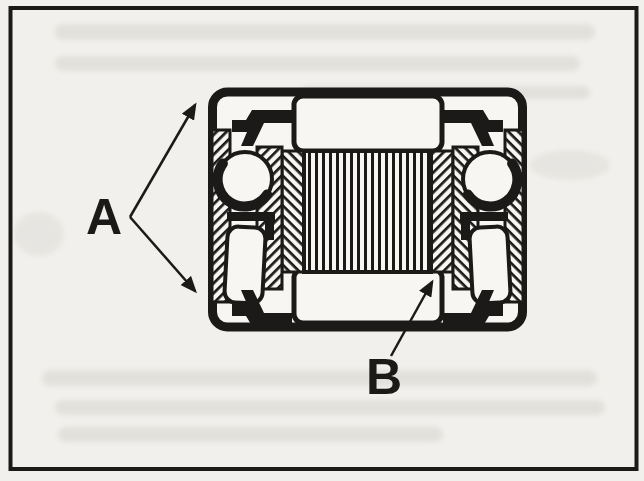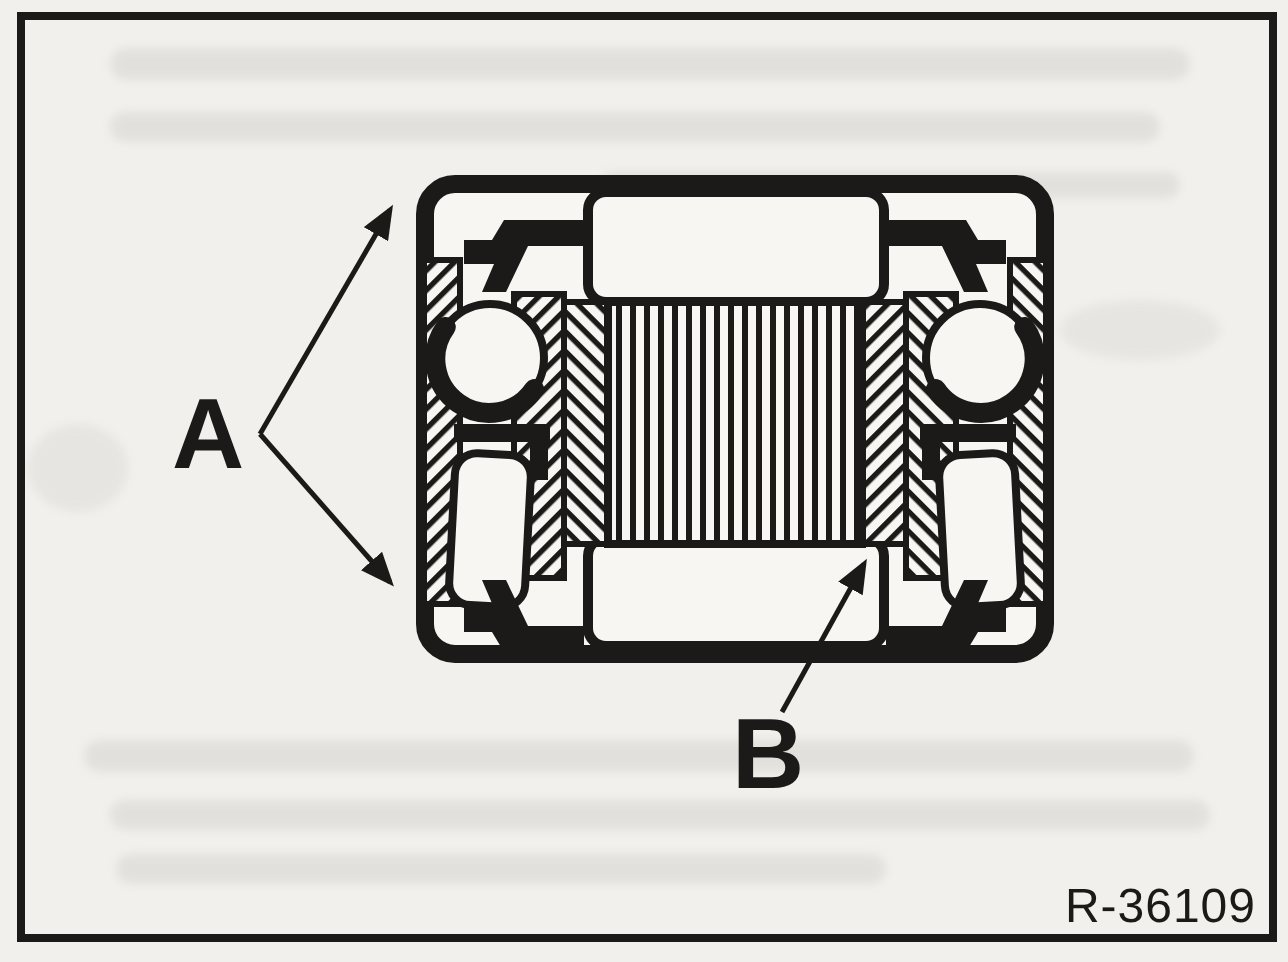--- a/index.html
+++ b/index.html
@@ -84,15 +84,14 @@
 
     <use href="#bearingL" transform="translate(735,0) scale(-1,1)"></use>
 
     <line x1="130" y1="217" x2="195" y2="105" stroke="#1b1a18" stroke-width="2.5" marker-end="url(#ah)"></line>
     <line x1="130" y1="217" x2="195" y2="291" stroke="#1b1a18" stroke-width="2.5" marker-end="url(#ah)"></line>
     <line x1="391" y1="356" x2="432" y2="282" stroke="#1b1a18" stroke-width="2.5" marker-end="url(#ah)"></line>
   </svg>
 
   <div class="callout" style="left:86px;top:192px;">A</div>
   <div class="callout" style="left:366px;top:352px;">B</div>
-  <div class="figure-ref">R-36109</div>
 
 </div>
 
 </body></html>

